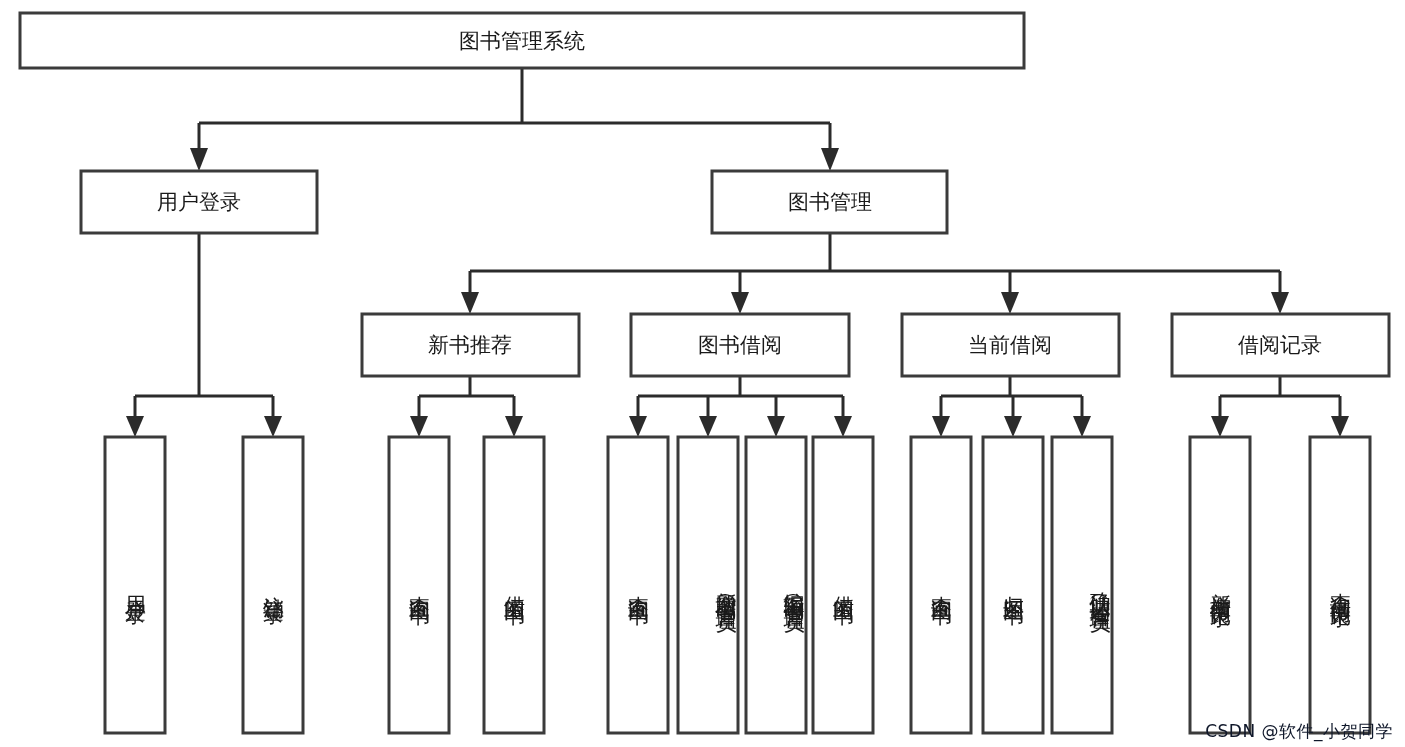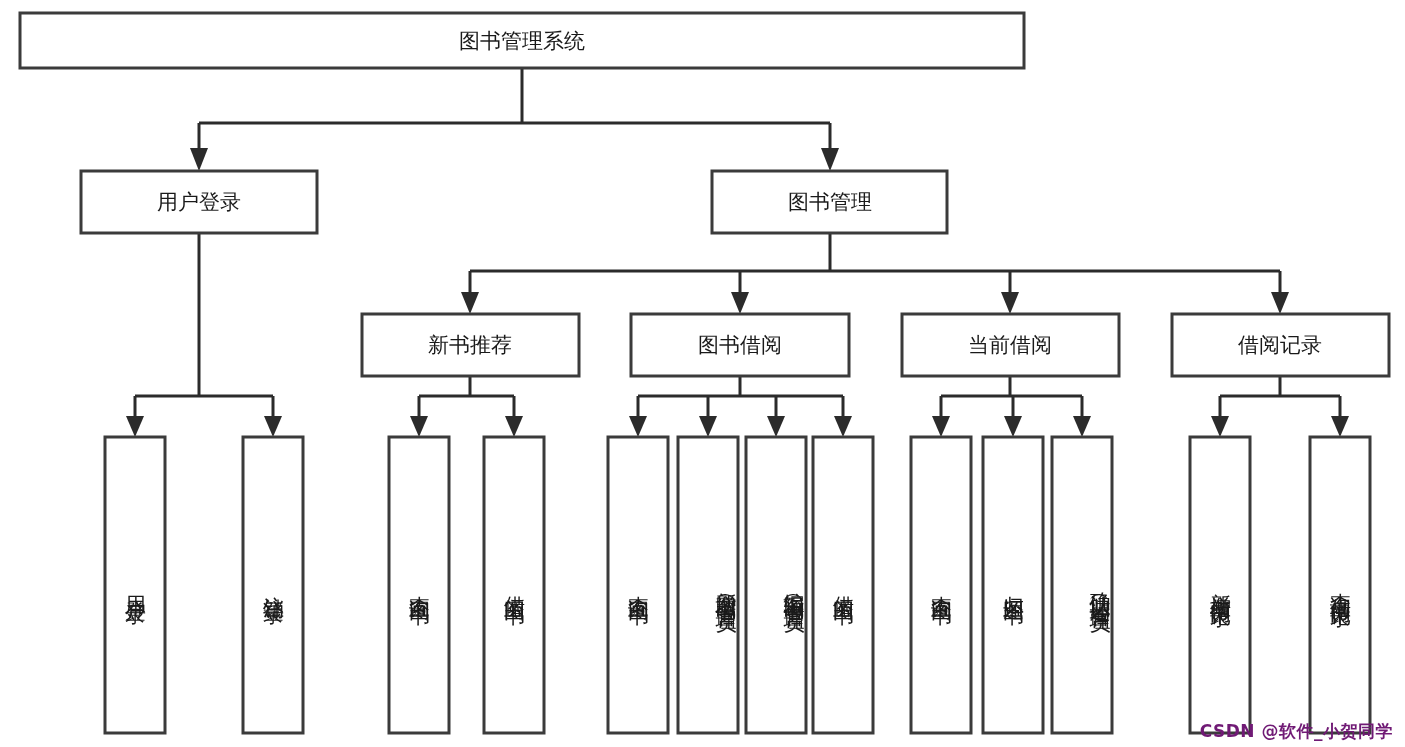--- a/index.html
+++ b/index.html
@@ -60,24 +60,23 @@
     text-align: center;
     white-space: nowrap;
     pointer-events: none;
   }
   .watermark {
     position: absolute;
     right: 12px;
     bottom: 4px;
     font-family: "DejaVu Sans", "Liberation Sans", sans-serif;
     font-size: 17px;
-    color: #701a75;
+    color: #0f172a;
     letter-spacing: 0.5px;
     white-space: nowrap;
-    font-weight: bold;
   }
 </style>
 </head>
 <body>
 
 <div id="diagram-root">
 
   <svg id="flow-svg" viewBox="0 0 1405 747">
 
     <g>

